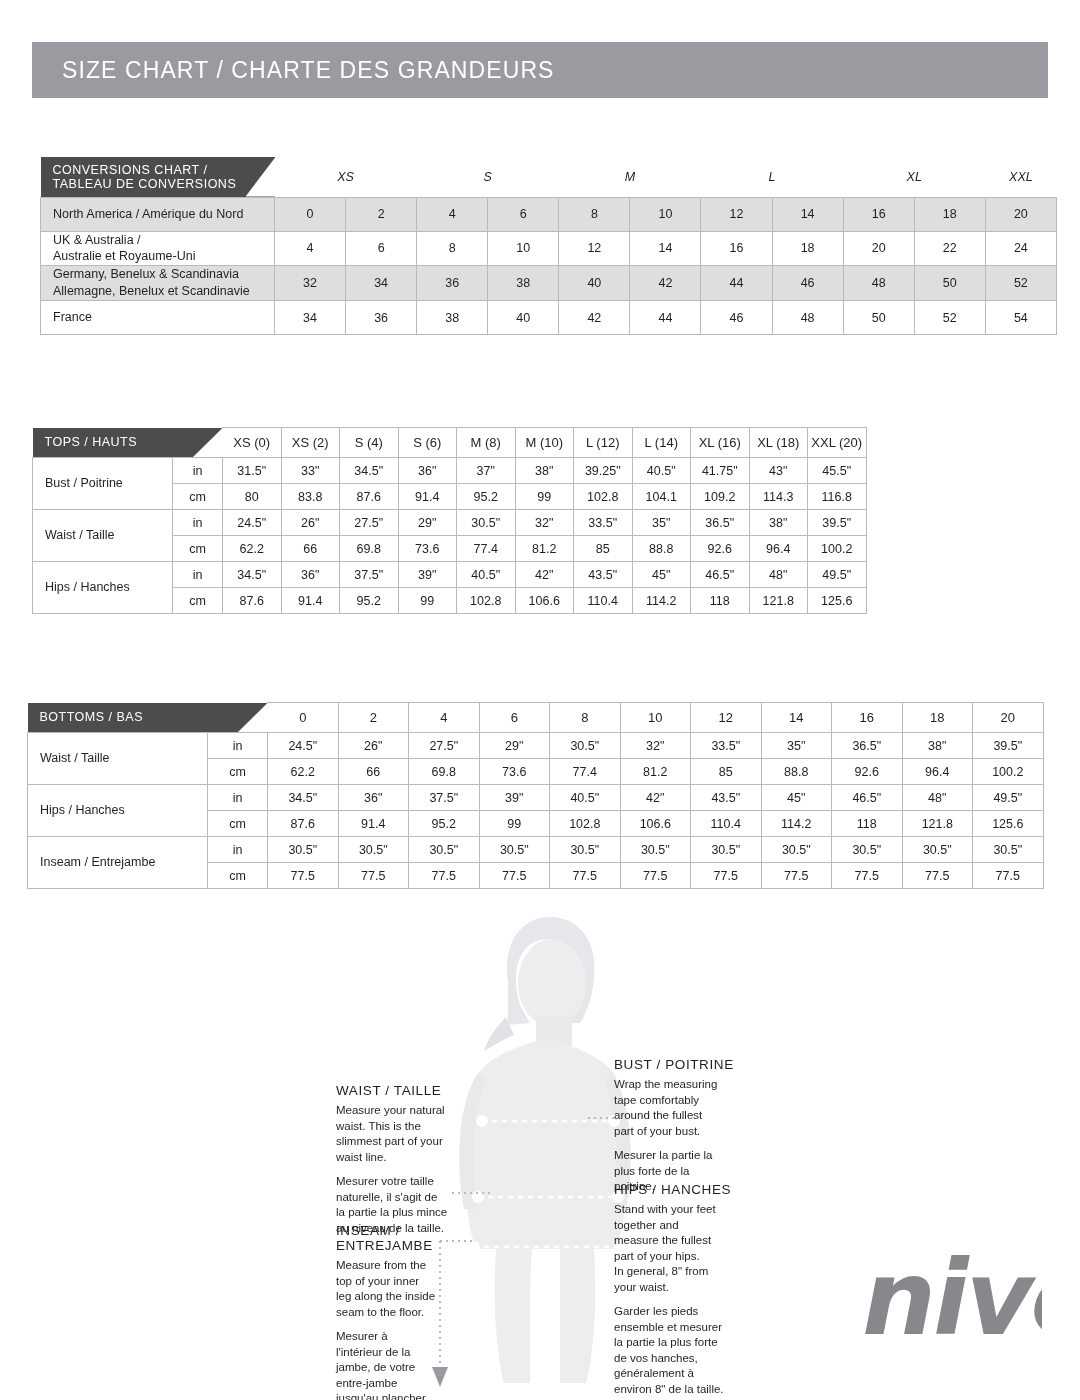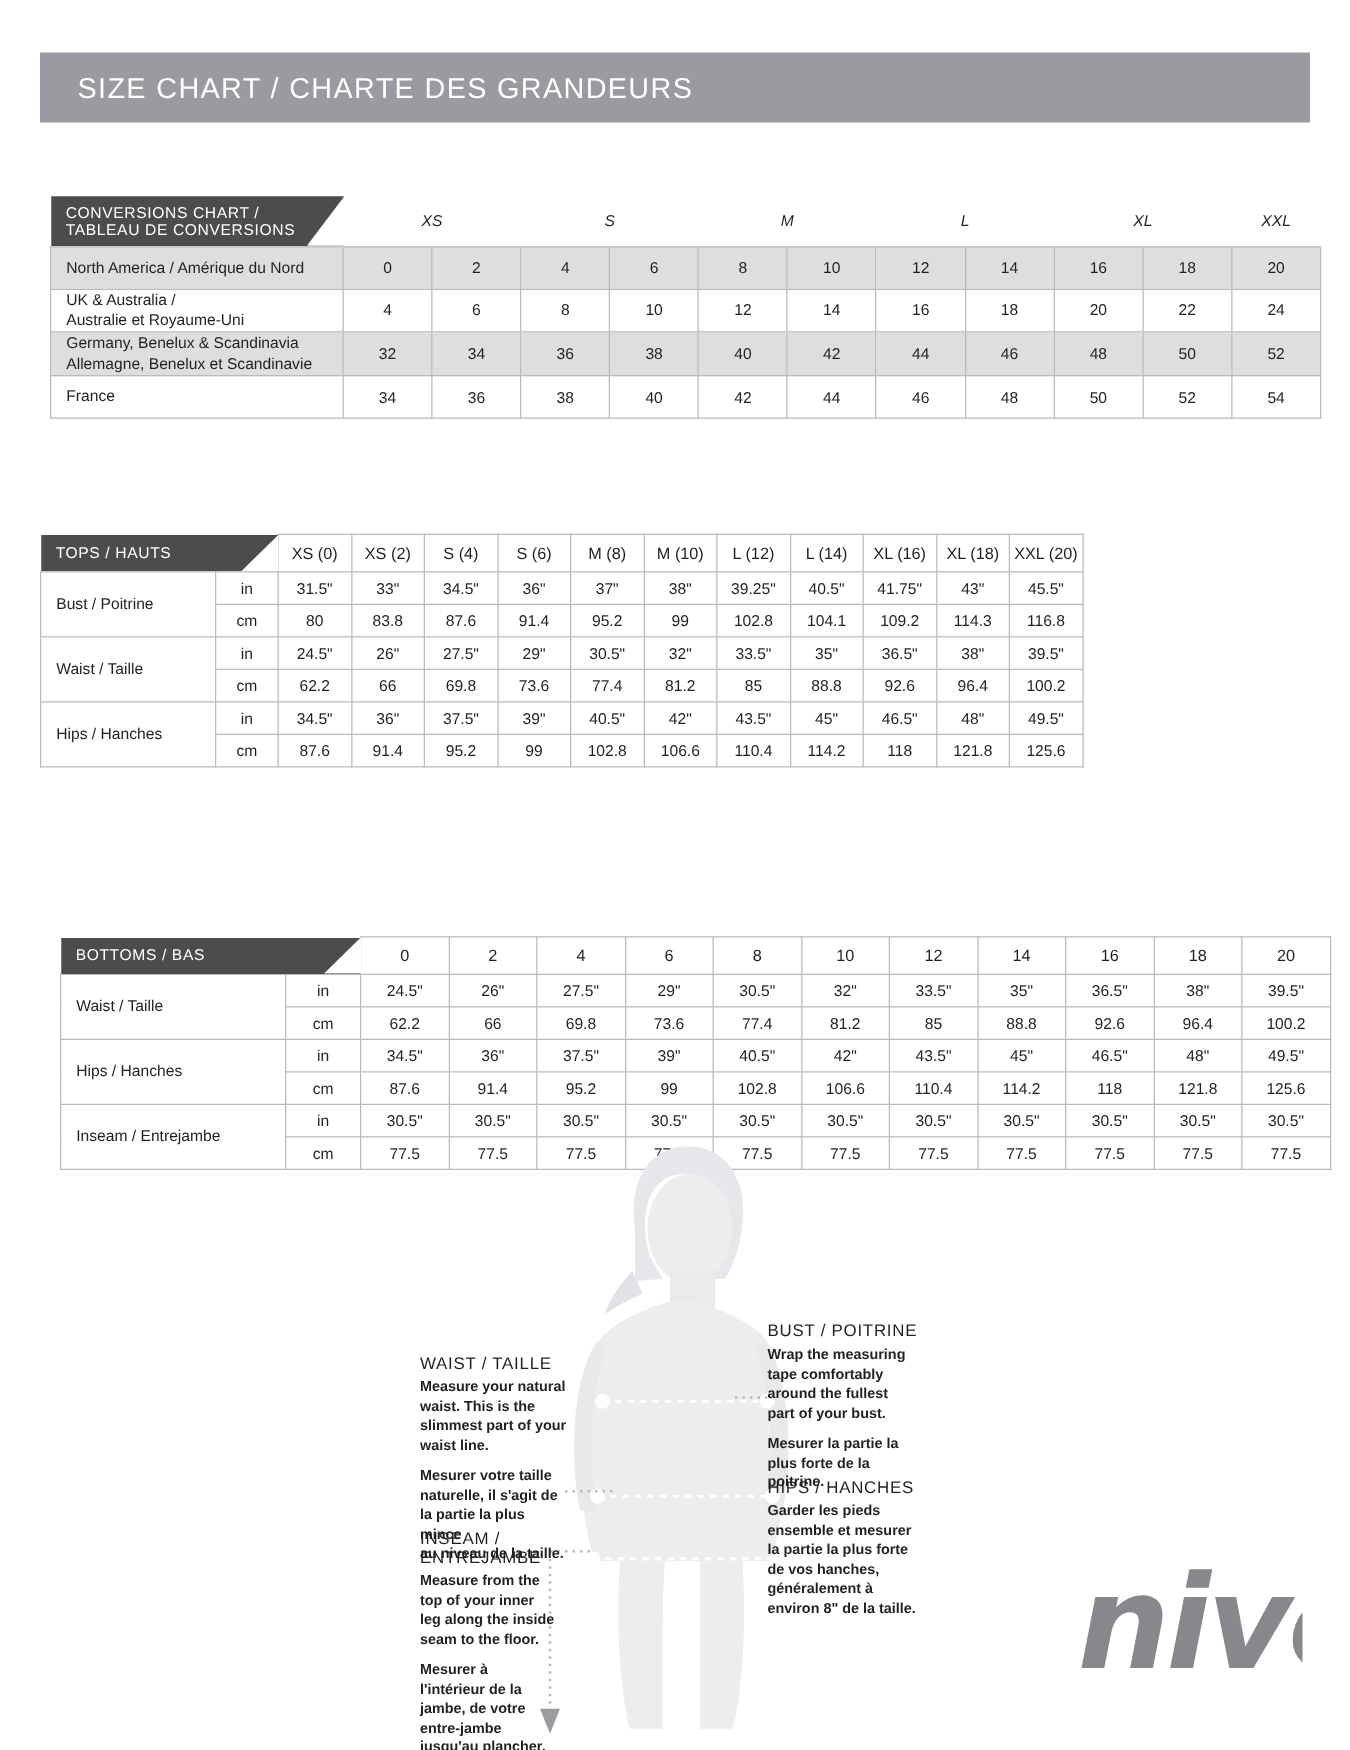--- a/index.html
+++ b/index.html
@@ -82,36 +82,36 @@
   #conversions td, #conversions th { height: 34px; }
   #conversions tr.hdrrow td { height: 40px; }
   #conversions tr.tall td { height: 34px; }
 
   
   #tops { left: 32px; top: 427px; width: 834px; }
   #tops td, #tops th { height: 26px; }
   #tops tr.hdrrow td { height: 30px; }
 
   
-  #bottoms { left: 48px; top: 702px; width: 1016px; margin-top: 47px; }
+  #bottoms { left: 27px; top: 702px; width: 1016px; }
   #bottoms td, #bottoms th { height: 26px; }
   #bottoms tr.hdrrow td { height: 30px; }
 
   
   .illus { position: absolute; left: 0; top: 905px; width: 1080px; height: 495px; }
   .figure-svg { position: absolute; left: 420px; top: 0px; }
 
   .textblock { position: absolute; }
   .tb-title {
     font-size: 13.5px; font-weight: 400; letter-spacing: 0.6px;
     margin-bottom: 5px; color: #231f20;
   }
   .tb-para {
     font-size: 11.5px; line-height: 1.35; color: #231f20;
-    margin-bottom: 9px; white-space: pre-line; font-weight: bold;
+    margin-bottom: 9px; white-space: pre-line;
   }
   #blk-waist  { left: 336px; top: 178px; width: 118px; }
   #blk-inseam { left: 336px; top: 318px; width: 112px; }
   #blk-bust   { left: 614px; top: 152px; width: 120px; }
   #blk-hips   { left: 614px; top: 277px; width: 126px; }
 
   
   .logo {
     position: absolute; left: 862px; top: 1230px;
     width: 180px; height: 130px;
@@ -520,20 +520,26 @@
 tape comfortably
 around the fullest
 part of your bust.</div>
       <div class="tb-para">Mesurer la partie la
 plus forte de la
 poitrine.</div>
     </div>
 
     <div class="textblock" id="blk-hips">
       <div class="tb-title">HIPS / HANCHES</div>
+      <div class="tb-para">Stand with your feet
+together and
+measure the fullest
+part of your hips.
+In general, 8" from
+your waist.</div>
       <div class="tb-para">Garder les pieds
 ensemble et mesurer
 la partie la plus forte
 de vos hanches,
 généralement à
 environ 8" de la taille.</div>
     </div>
   </div>
 
   <div class="logo">

